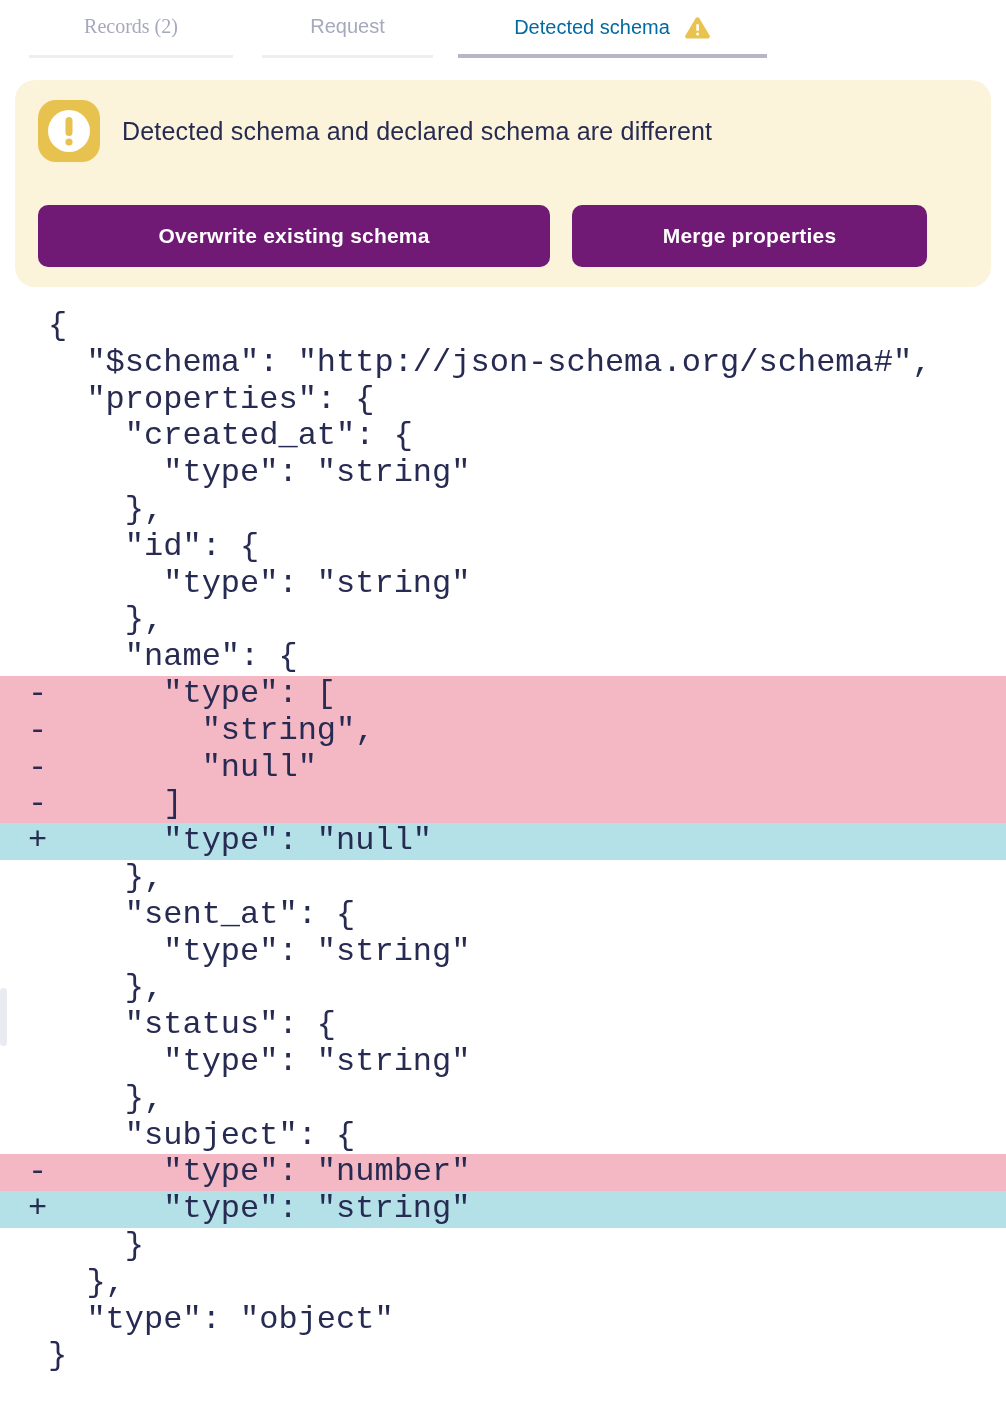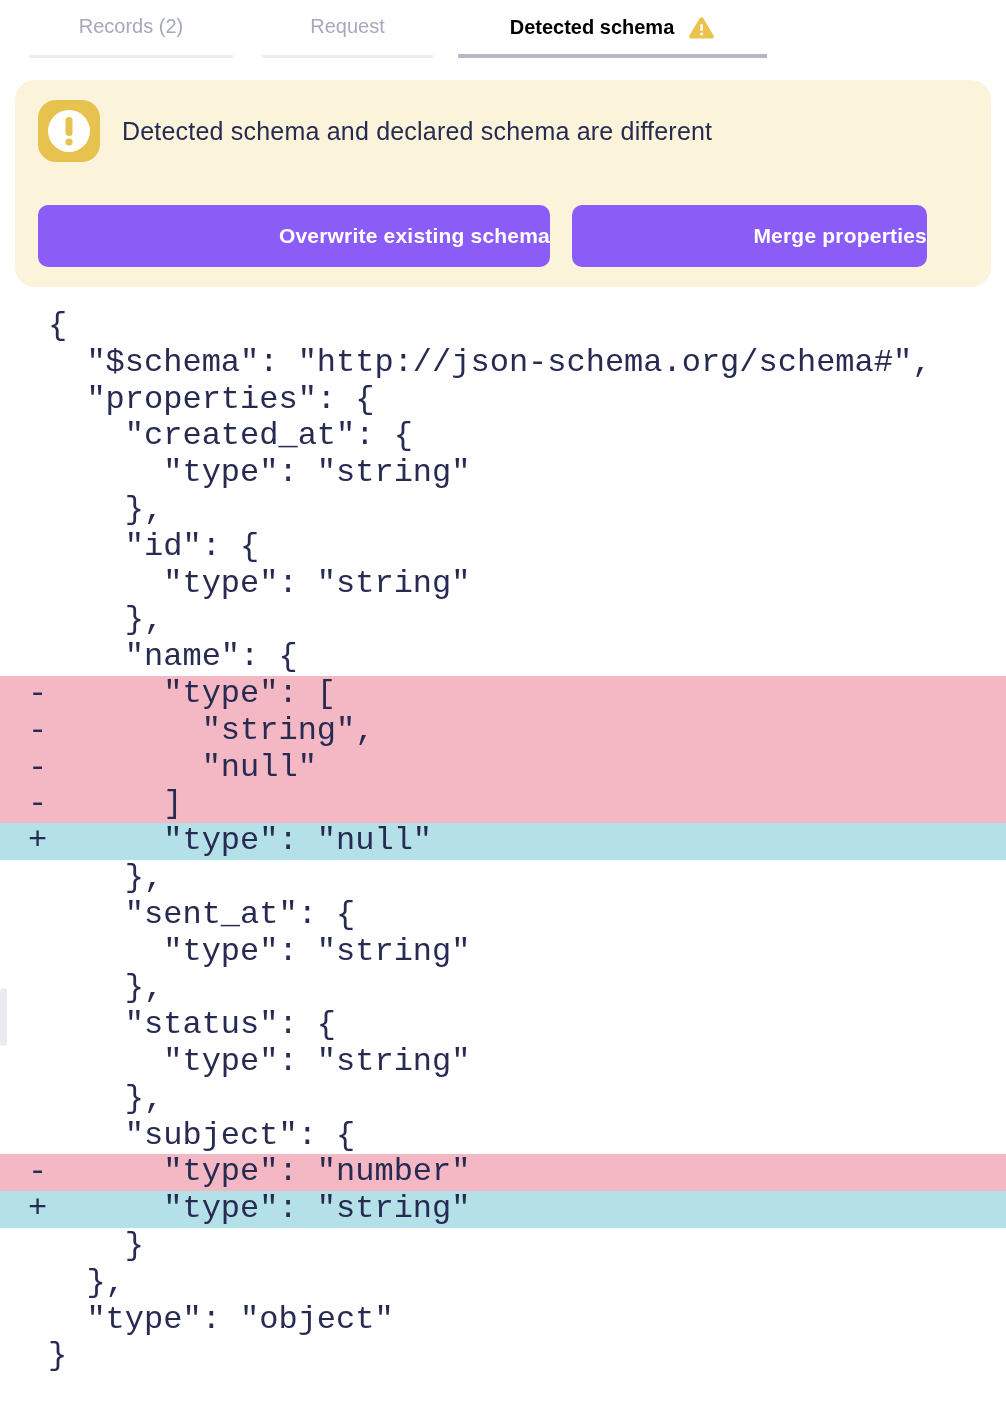--- a/index.html
+++ b/index.html
@@ -4,38 +4,38 @@
 <style>
   * { margin: 0; padding: 0; box-sizing: border-box; }
   html, body { width: 1006px; height: 1404px; background: #ffffff; overflow: hidden; }
   body { font-family: "Liberation Sans", sans-serif; position: relative; }
 
   
   .tabbar { position: absolute; top: 0; left: 0; width: 1006px; height: 58px; display: flex; align-items: stretch; }
   .tab { display: flex; align-items: center; justify-content: center; gap: 14px;
          font-size: 20px; font-weight: 500; color: #a6a8bd; border-bottom: 3px solid #ededf2;
          cursor: pointer; padding-bottom: 2px; }
-  .tab.t1 { margin-left: 29px; width: 204px; }
+  .tab.t1 { margin-left: 29px; width: 204px; font-family: Liberation Serif, serif; }
   .tab.t2 { margin-left: 29px; width: 171px; text-align: center; }
   .tab.t3 { margin-left: 22px; width: 188px; }
   .tab.t4 { margin-left: 25px; width: 309px; }
-  .tab.active { color: #000000; font-weight: 700; border-bottom: 4px solid #b6b6c6; padding-bottom: 0; }
+  .tab.active { color: #0369a1; font-weight: 400; border-bottom: 4px solid #b6b6c6; padding-bottom: 0; }
   .warn-tri { width: 27px; height: 23px; flex: 0 0 auto; }
 
   
   .banner { position: absolute; left: 15px; top: 80px; width: 976px; height: 207px;
             background: #fbf4db; border-radius: 20px; }
   .banner-icon { position: absolute; left: 23px; top: 20px; width: 62px; height: 62px;
                  border-radius: 18px; background: #e8c24e; display: flex; align-items: center; justify-content: center; }
   .banner-msg { position: absolute; left: 107px; top: 20px; height: 62px; display: flex; align-items: center;
                 font-size: 25px; font-weight: 500; color: #272b52; letter-spacing: 0.2px; }
   .banner-buttons { position: absolute; left: 23px; top: 125px; width: 930px; height: 62px; }
-  .btn { position: absolute; top: 0; height: 62px; background: #8b5cf6; border: none; border-radius: 10px;
+  .btn { position: absolute; top: 0; height: 62px; background: #701a75; border: none; border-radius: 10px;
          color: #ffffff; font-family: "Liberation Sans", sans-serif; font-size: 21px; font-weight: 700;
-         cursor: pointer; letter-spacing: 0.2px; text-align: right; }
+         cursor: pointer; letter-spacing: 0.2px; }
   .btn.overwrite { left: 0; width: 512px; }
   .btn.merge { left: 534px; width: 355px; }
 
   
   .code { position: absolute; left: 0; top: 308px; width: 1006px;
           font-family: "Liberation Mono", "DejaVu Sans Mono", monospace;
           font-size: 32px; color: #272b52; }
   .code-line { position: relative; height: 36.8px; line-height: 36.8px; width: 1006px; white-space: pre; }
   .code-line .marker { position: absolute; left: 28px; top: 0; }
   .code-line .text { position: absolute; left: 48px; top: 0; }

